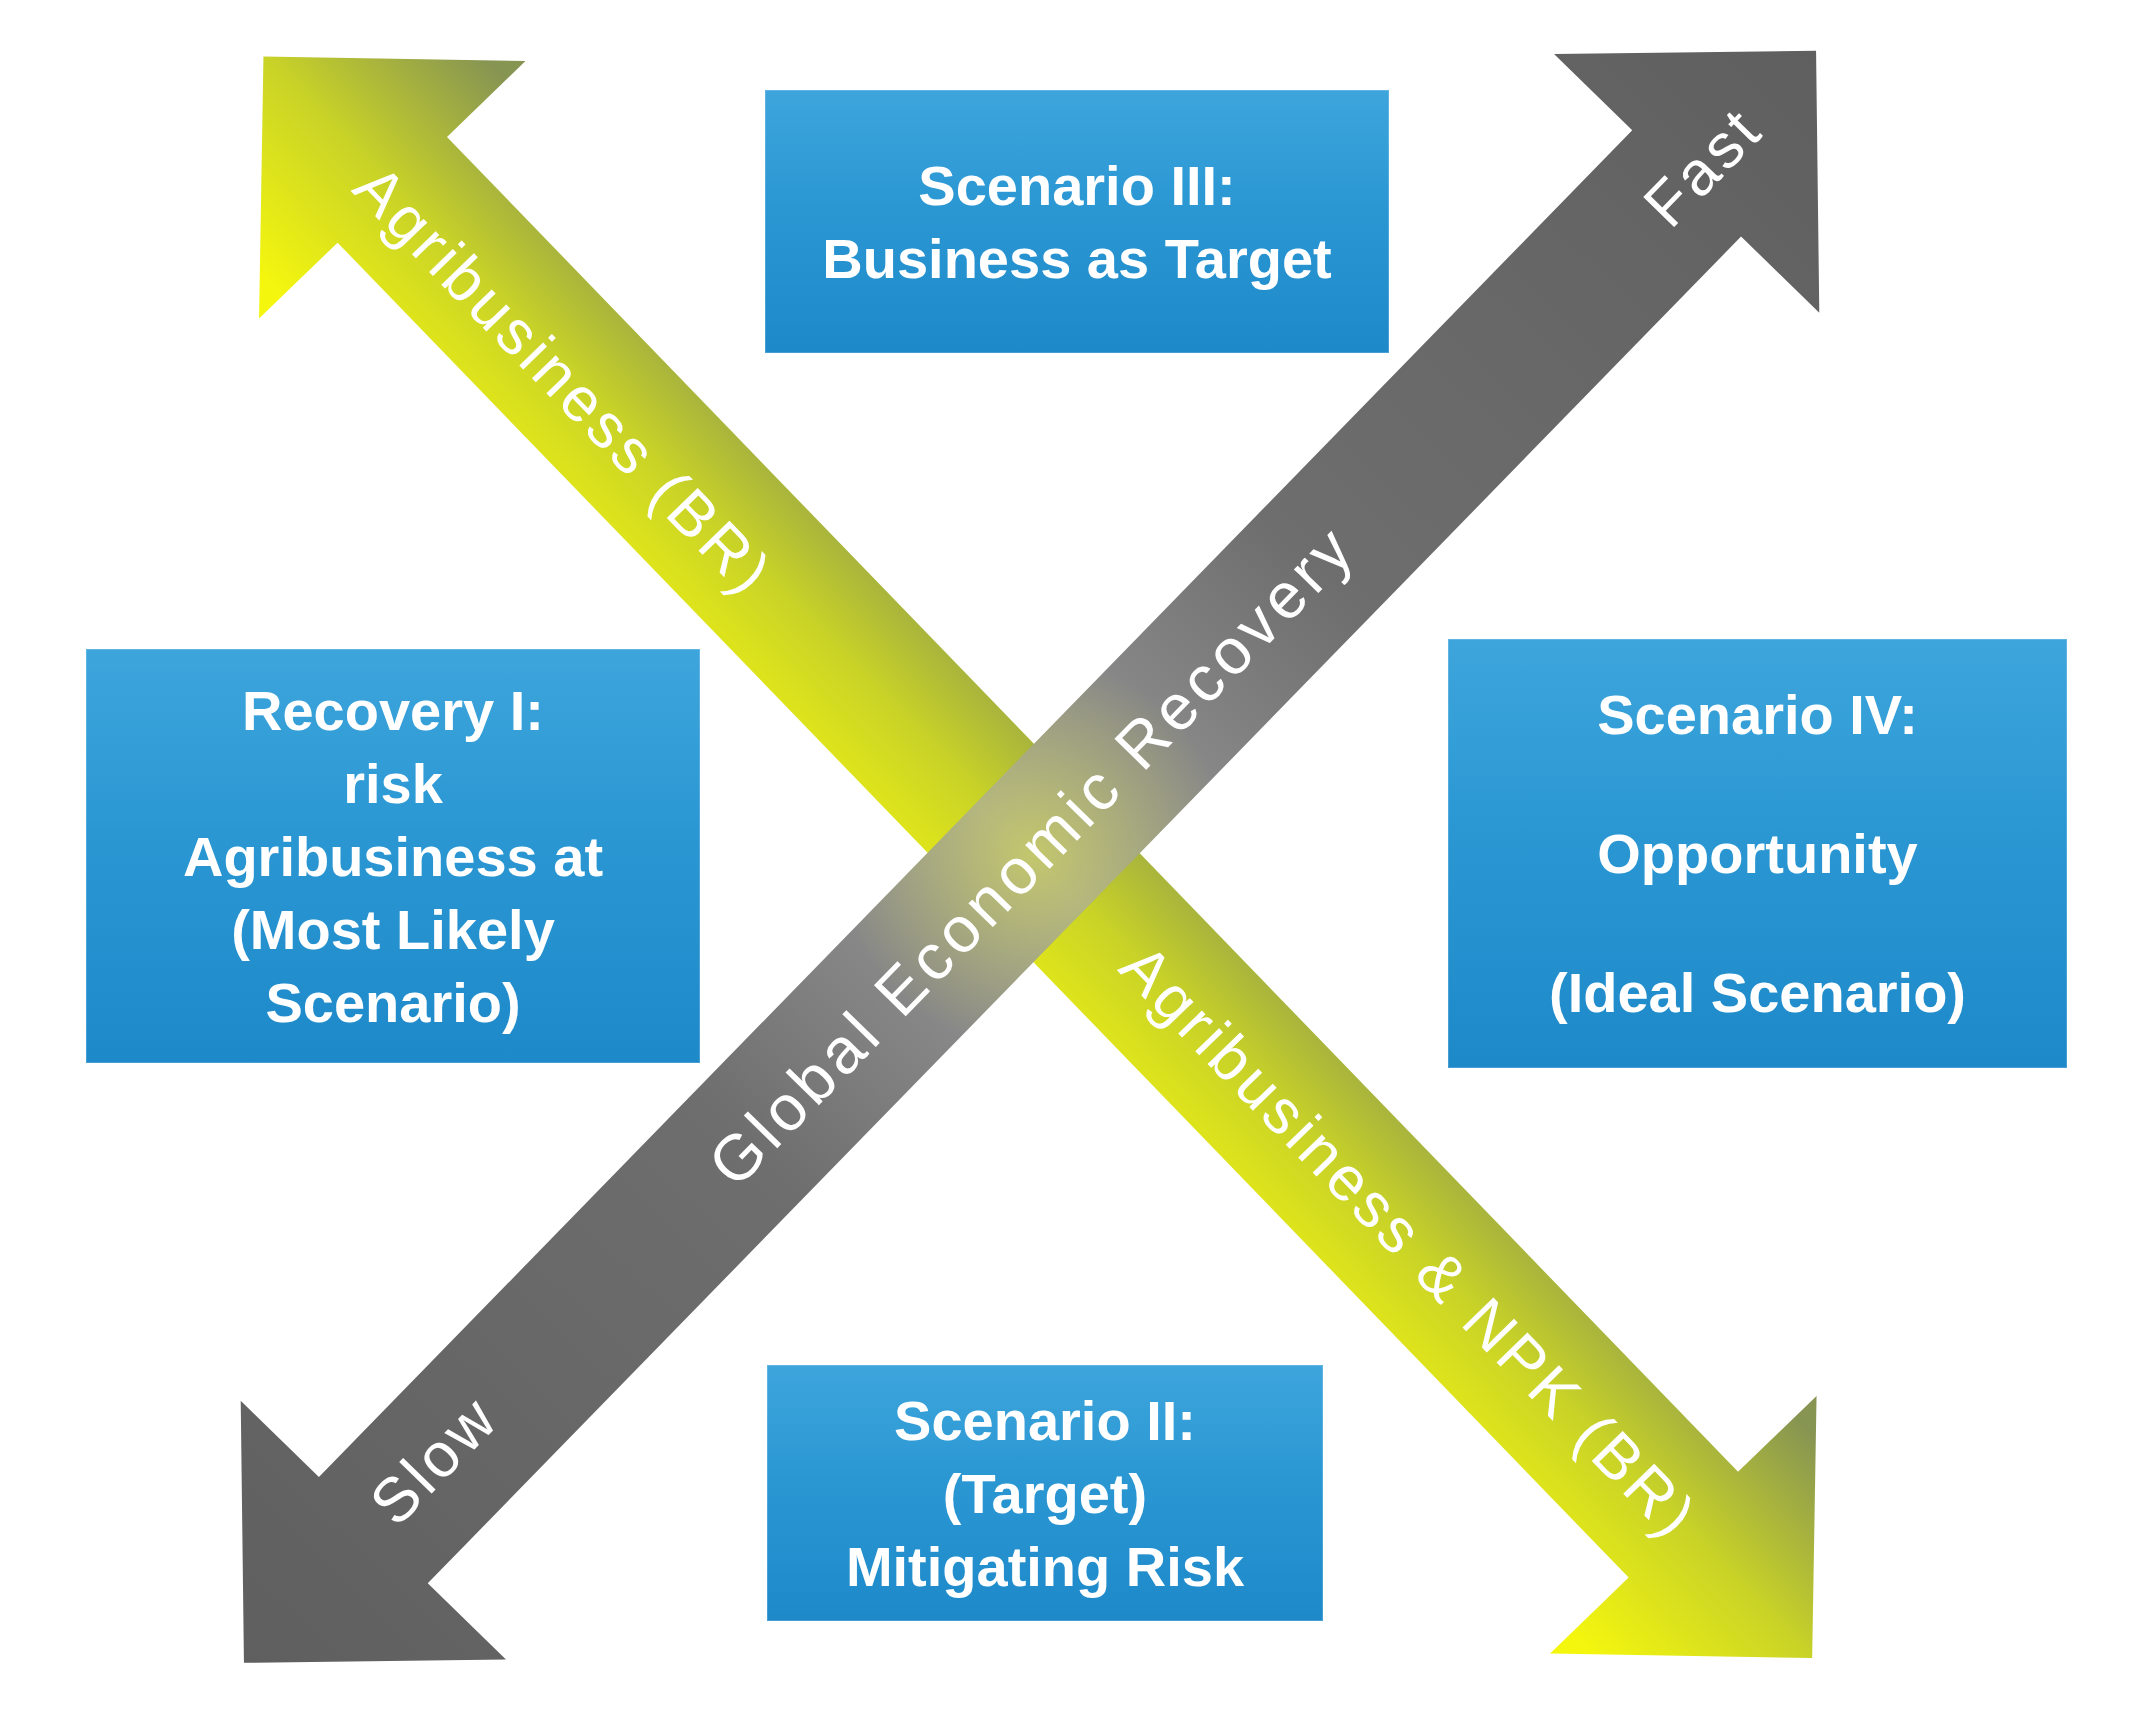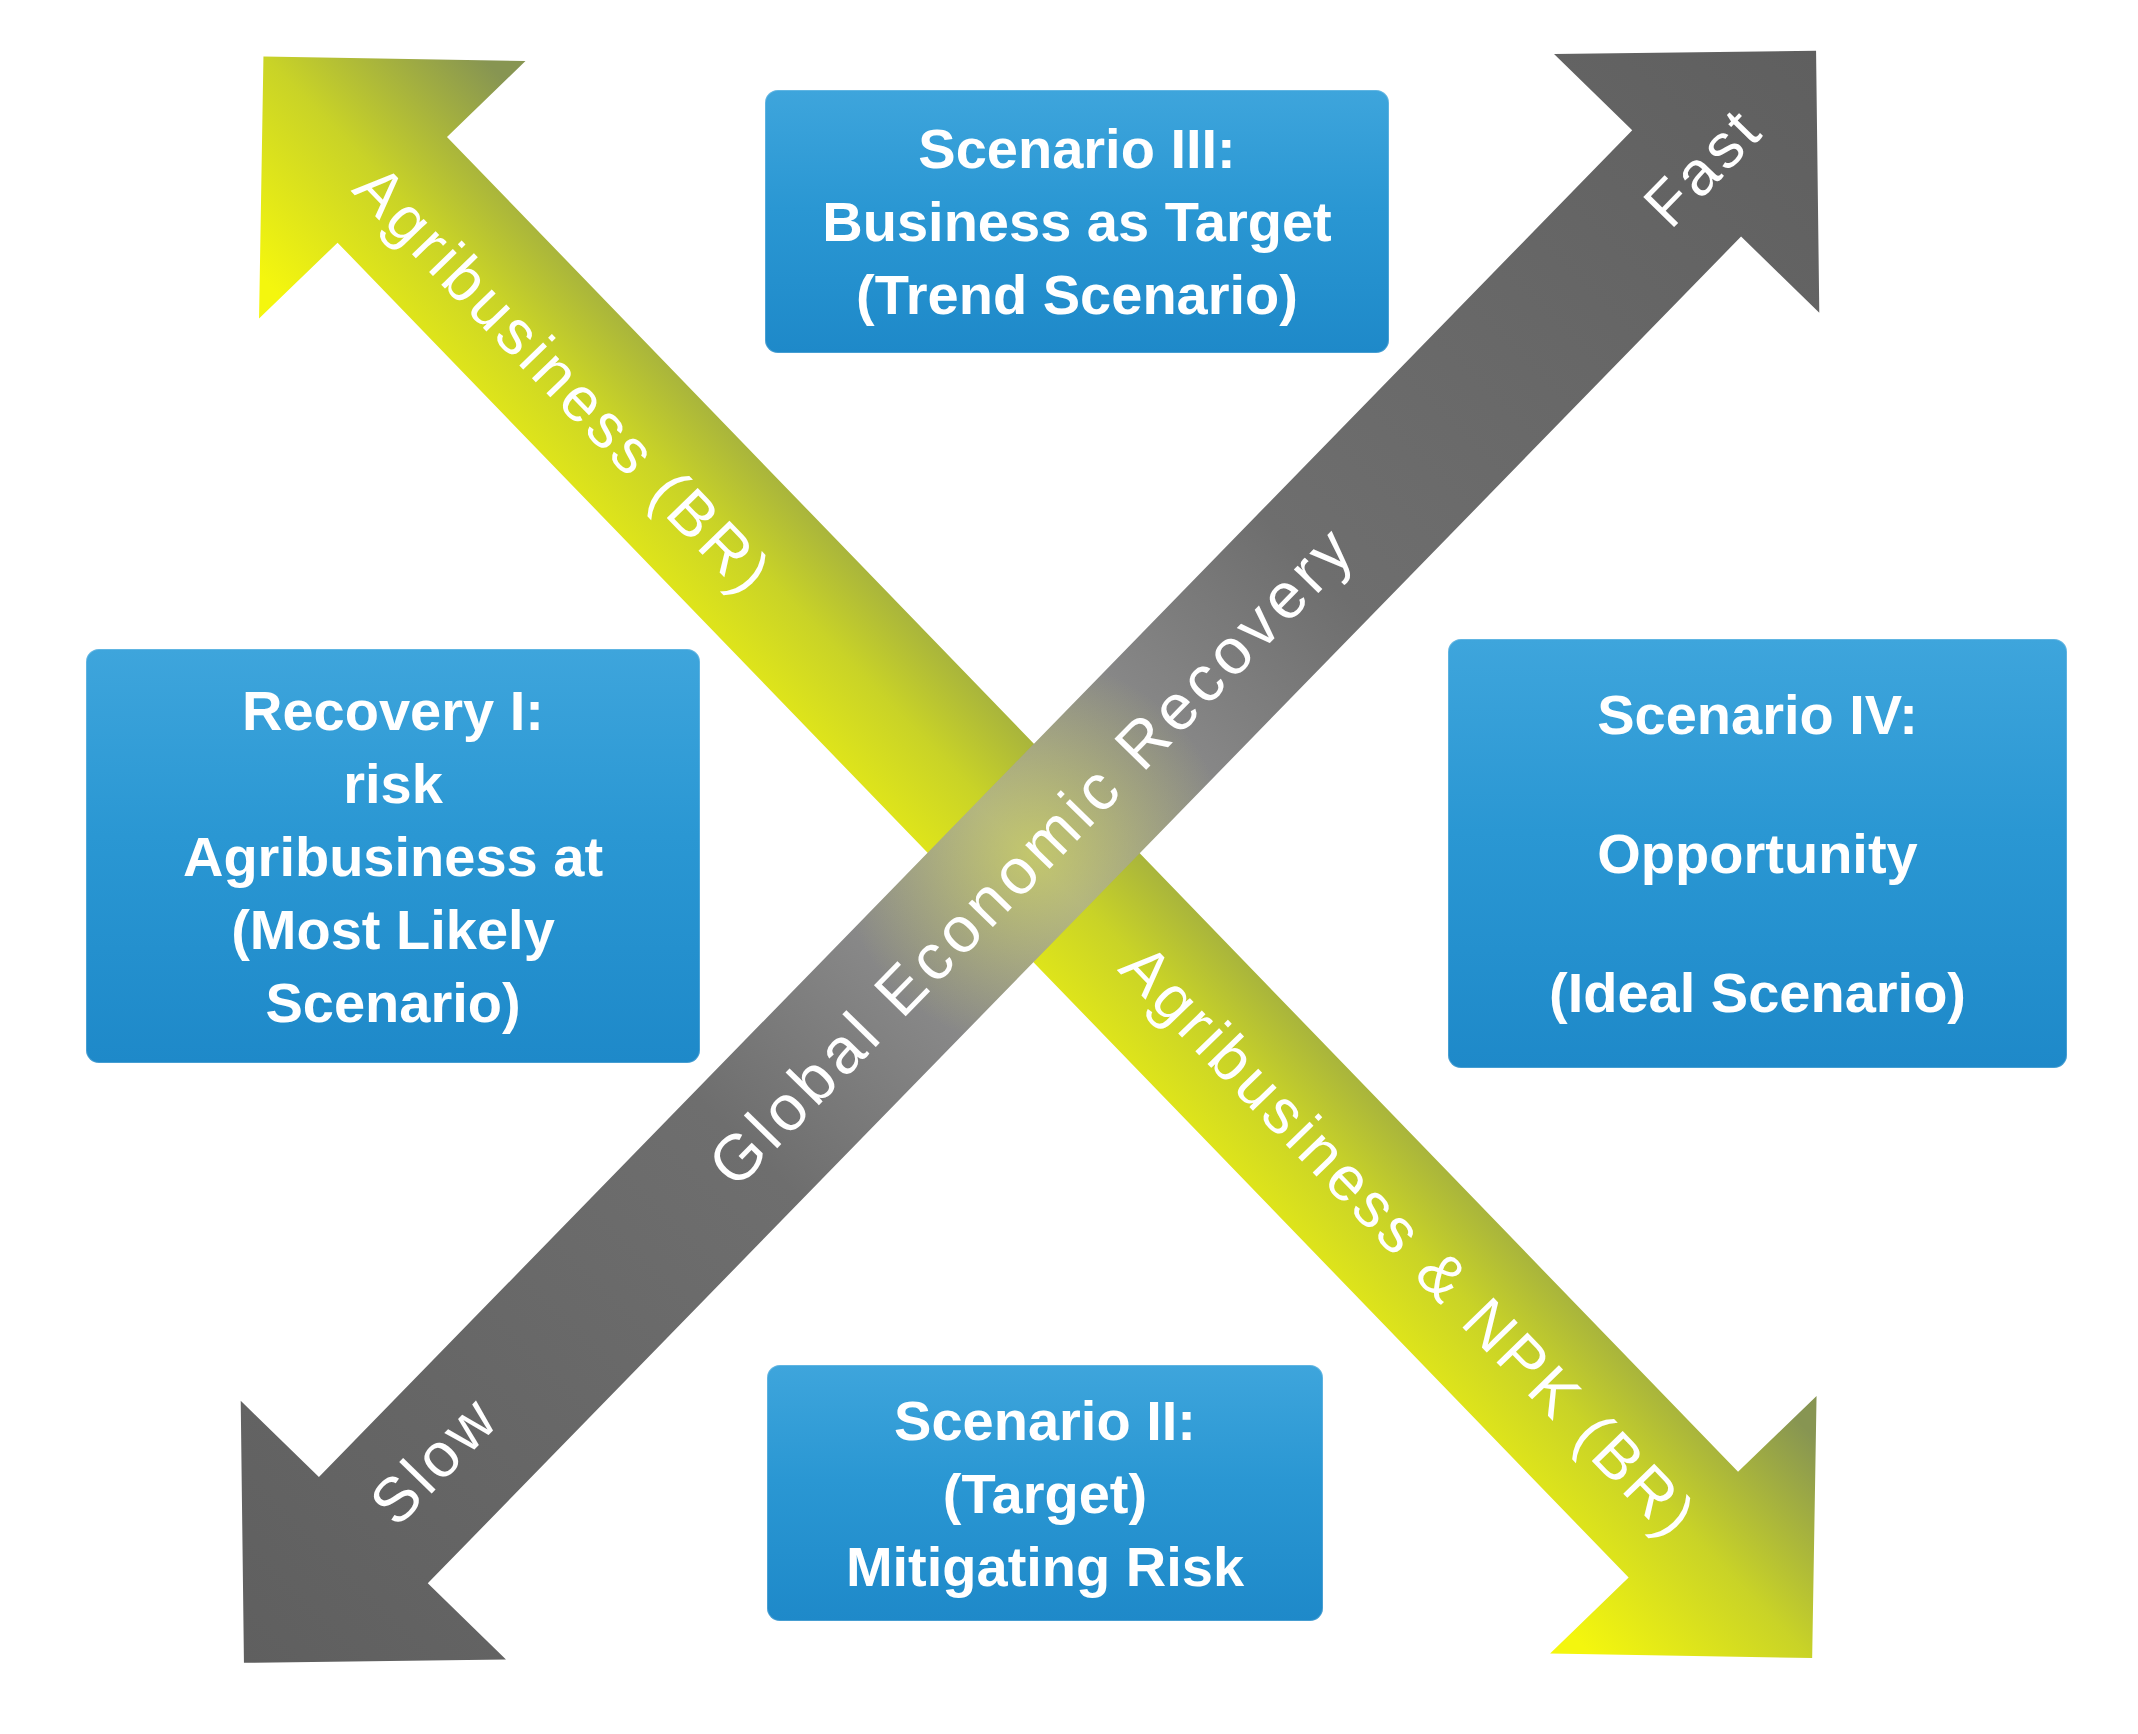--- a/index.html
+++ b/index.html
@@ -23,21 +23,21 @@
     position:absolute;
     display:flex;flex-direction:column;
     justify-content:center;
     align-items:center;
     text-align:center;
     color:#ffffff;
     font-weight:bold;
     font-size:56px;
     line-height:73px;
     background:linear-gradient(180deg,#3EA5DC 0%,#2A97D3 45%,#1E89C9 100%);
-    border-radius:13px;
+    border-radius:0;
     box-shadow:inset 0 0 0 1px rgba(255,255,255,0.18);
   }
   .box.spread{justify-content:space-between;padding:39px 0;box-sizing:border-box;}
   .box-line{min-height:73px;width:100%;}
   .box-top   {left:765px; top:90px;   width:624px; height:263px;}
   .box-left  {left:86px;  top:649px;  width:614px; height:414px;}
   .box-right {left:1448px;top:639px;  width:619px; height:429px;}
   .box-bottom{left:767px; top:1365px; width:556px; height:256px;}
 </style>
 </head>
@@ -79,21 +79,20 @@
     <text class="arrow-label" transform="translate(1445,1273) rotate(45.96)" dominant-baseline="central">Agribusiness &amp; NPK (BR)</text>
 
     <text class="arrow-label big" transform="translate(1058,877) rotate(-45.73)" dominant-baseline="central">Global Economic Recovery</text>
     <text class="arrow-label" transform="translate(445,1497) rotate(-45.73)" dominant-baseline="central">Slow</text>
     <text class="arrow-label" transform="translate(1746,171) rotate(-45.73)" dominant-baseline="central">Fast</text>
   </svg>
 
   <div class="box box-top">
     <div class="box-line">Scenario III:</div>
     <div class="box-line">Business as Target</div>
-    <div class="box-line">(Trend Scenario)</div>
   </div>
 
   <div class="box box-left">
     <div class="box-line">Recovery I:</div>
     <div class="box-line">risk</div>
     <div class="box-line">Agribusiness at</div>
     <div class="box-line">(Most Likely</div>
     <div class="box-line">Scenario)</div>
   </div>
 

